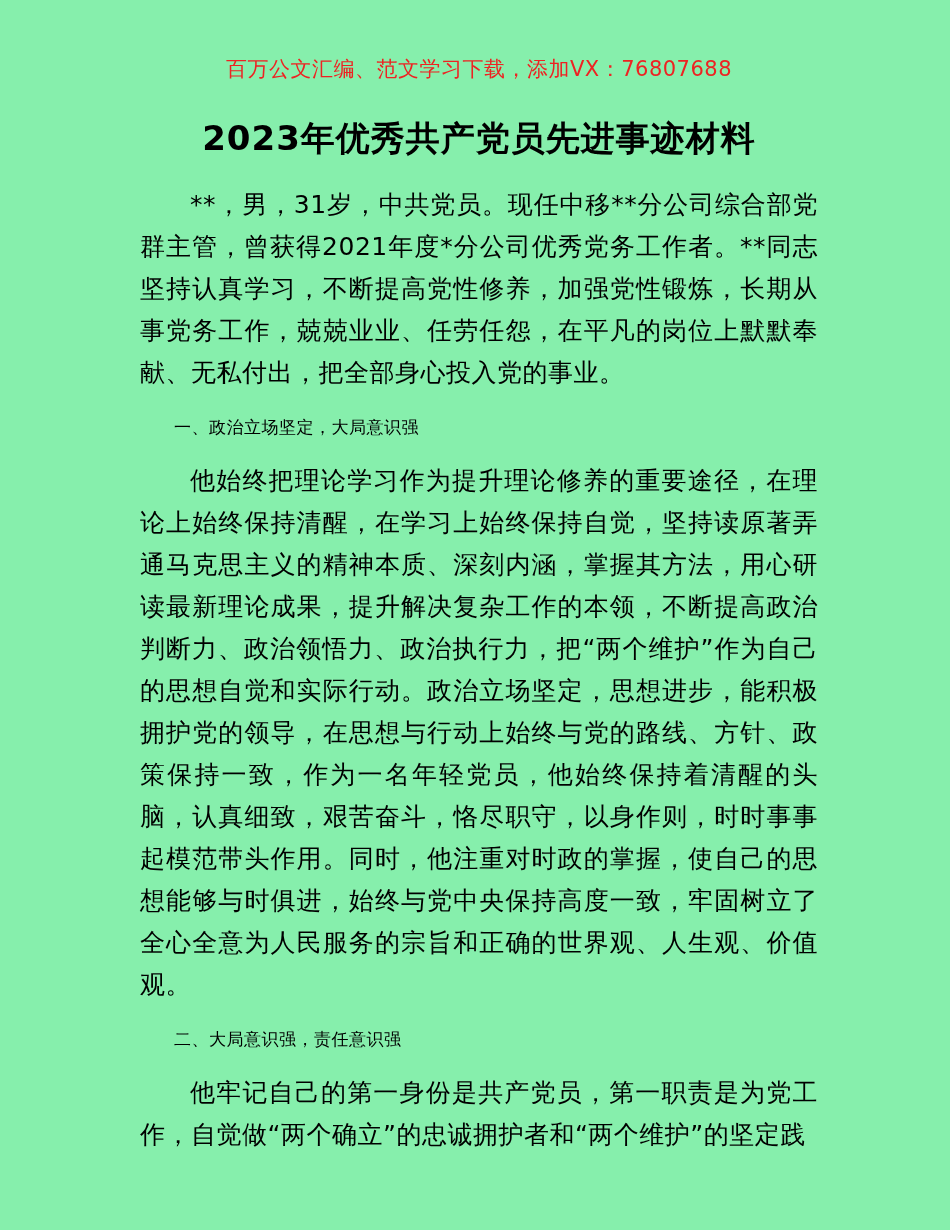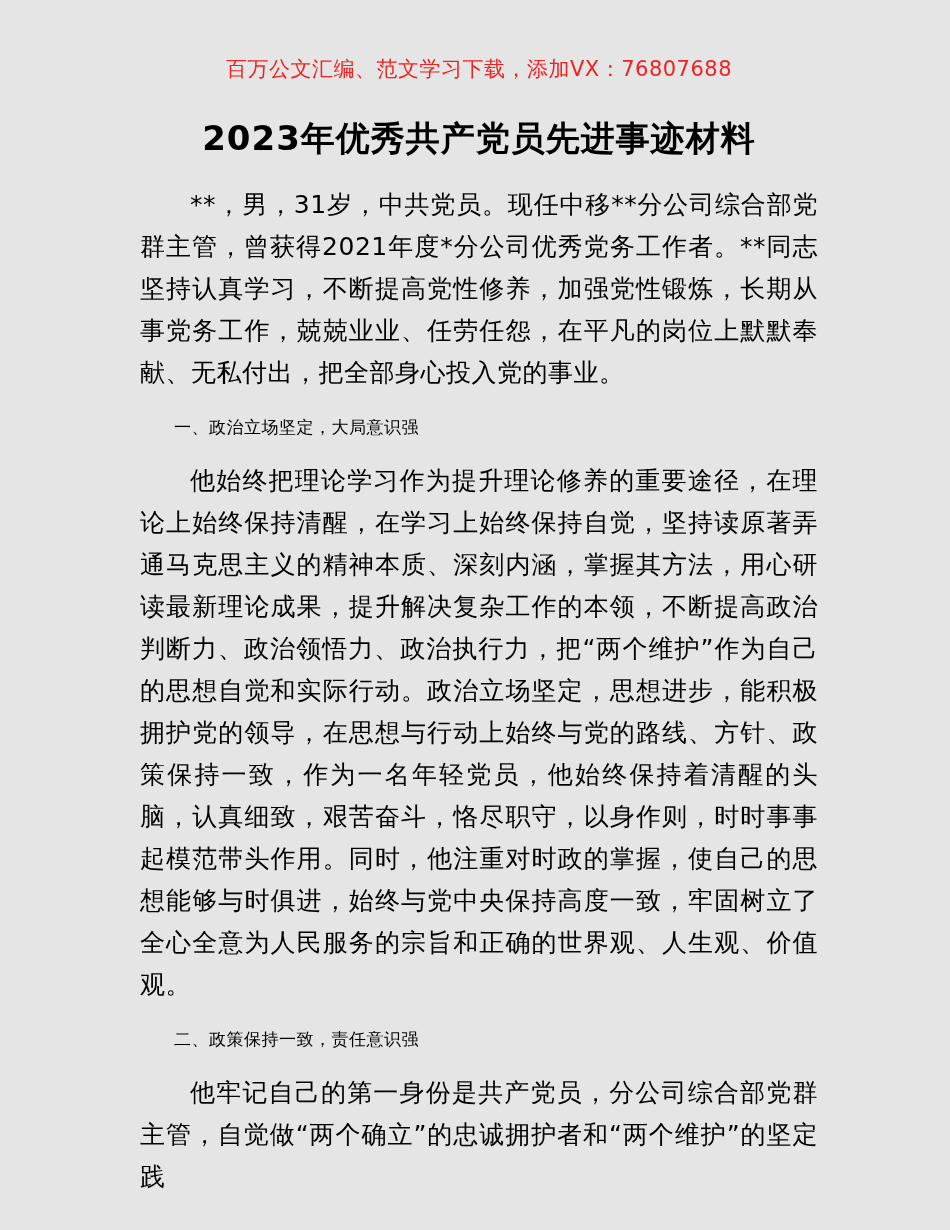--- a/index.html
+++ b/index.html
@@ -7,21 +7,21 @@
       padding: 0;
       background: #ffffff;
       font-family: "DejaVu Sans", sans-serif;
       color: #000000;
     }
     .page {
       position: relative;
       width: 950px;
       height: 1230px;
       box-sizing: border-box;
-      background: #e5e5e5;
+      background: #86efac;
       padding: 55px 132px 0 140px;
       overflow: hidden;
     }
     .notice {
       text-align: center;
       font-size: 21px;
       line-height: 29px;
       color: #ee2222;
       margin: 0 0 30px 0;
       letter-spacing: 0.5px;
@@ -59,16 +59,16 @@
   <div class="notice">百万公文汇编、范文学习下载，添加VX：76807688</div>
 
   <h1 class="doc-title">2023年优秀共产党员先进事迹材料</h1>
 
   <p class="para">**，男，31岁，中共党员。现任中移**分公司综合部党群主管，曾获得2021年度*分公司优秀党务工作者。**同志坚持认真学习，不断提高党性修养，加强党性锻炼，长期从事党务工作，兢兢业业、任劳任怨，在平凡的岗位上默默奉献、无私付出，把全部身心投入党的事业。</p>
 
   <h2 class="heading">一、政治立场坚定，大局意识强</h2>
 
   <p class="para">他始终把理论学习作为提升理论修养的重要途径，在理论上始终保持清醒，在学习上始终保持自觉，坚持读原著弄通马克思主义的精神本质、深刻内涵，掌握其方法，用心研读最新理论成果，提升解决复杂工作的本领，不断提高政治判断力、政治领悟力、政治执行力，把“两个维护”作为自己的思想自觉和实际行动。政治立场坚定，思想进步，能积极拥护党的领导，在思想与行动上始终与党的路线、方针、政策保持一致，作为一名年轻党员，他始终保持着清醒的头脑，认真细致，艰苦奋斗，恪尽职守，以身作则，时时事事起模范带头作用。同时，他注重对时政的掌握，使自己的思想能够与时俱进，始终与党中央保持高度一致，牢固树立了全心全意为人民服务的宗旨和正确的世界观、人生观、价值观。</p>
 
-  <h2 class="heading">二、政策保持一致，责任意识强</h2>
+  <h2 class="heading">二、大局意识强，责任意识强</h2>
 
-  <p class="para">他牢记自己的第一身份是共产党员，分公司综合部党群主管，自觉做“两个确立”的忠诚拥护者和“两个维护”的坚定践</p>
+  <p class="para">他牢记自己的第一身份是共产党员，第一职责是为党工作，自觉做“两个确立”的忠诚拥护者和“两个维护”的坚定践</p>
 </div>
 
 </body></html>

